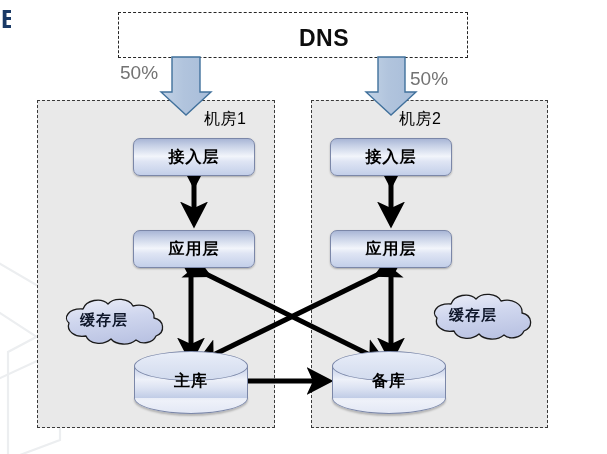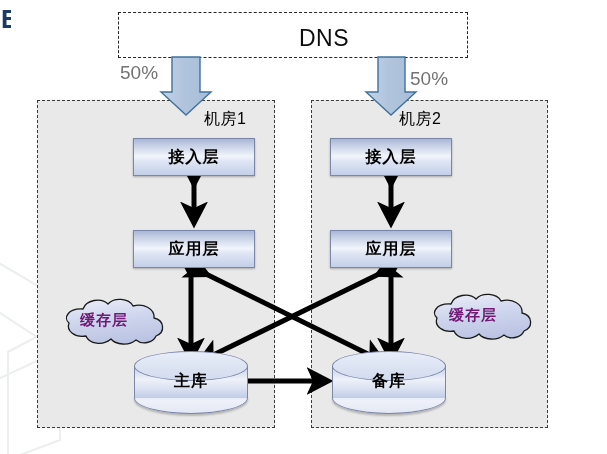--- a/index.html
+++ b/index.html
@@ -48,21 +48,21 @@
     box-sizing: border-box;
     background: #ffffff;
   }
   .dns-label {
     position: absolute;
     left: 118px;
     top: 25px;
     width: 412px;
     text-align: center;
     font-size: 23px;
-    font-weight: normal;
+    font-weight: bold;
     color: #0d0d0d;
     letter-spacing: 0.5px;
   }
 
   
   .pct {
     position: absolute;
     font-size: 19px;
     color: #737373;
     font-family: "Liberation Sans", sans-serif;
@@ -90,21 +90,21 @@
     letter-spacing: 0.5px;
   }
   .dc-title-left  { left: 204px; top: 109px; }
   .dc-title-right { left: 399px; top: 109px; }
 
   
   .node {
     position: absolute;
     width: 122px;
     height: 38px;
-    border-radius: 0;
+    border-radius: 7px;
     border: 1.1px solid #7b87a8;
     box-sizing: border-box;
     background: linear-gradient(to bottom,
         #a9b6d6 0%,
         #c6d0e6 18%,
         #f2f5fb 48%,
         #dfe5f4 62%,
         #c3cfe9 100%);
     box-shadow: 0 1px 2px rgba(0,0,0,0.28);
     display: flex;
@@ -183,21 +183,21 @@
   .cloud-l { left: 56px;  top: 296px; }
   .cloud-r { left: 424px; top: 291px; }
   .cloud-label {
     position: absolute;
     left: 0;
     top: 15px;
     width: 112px;
     text-align: center;
     font-size: 15px;
     font-weight: bold;
-    color: #701a75;
+    color: #0f172a;
     letter-spacing: 1px;
     z-index: 4;
   }
   .cloud-l .cloud-label { padding-right: 16px; width: 96px; }
   .cloud-r .cloud-label { padding-right: 14px; width: 98px; }
 
   .svg-layer {
     position: absolute;
     left: 0; top: 0;
     width: 607px;

